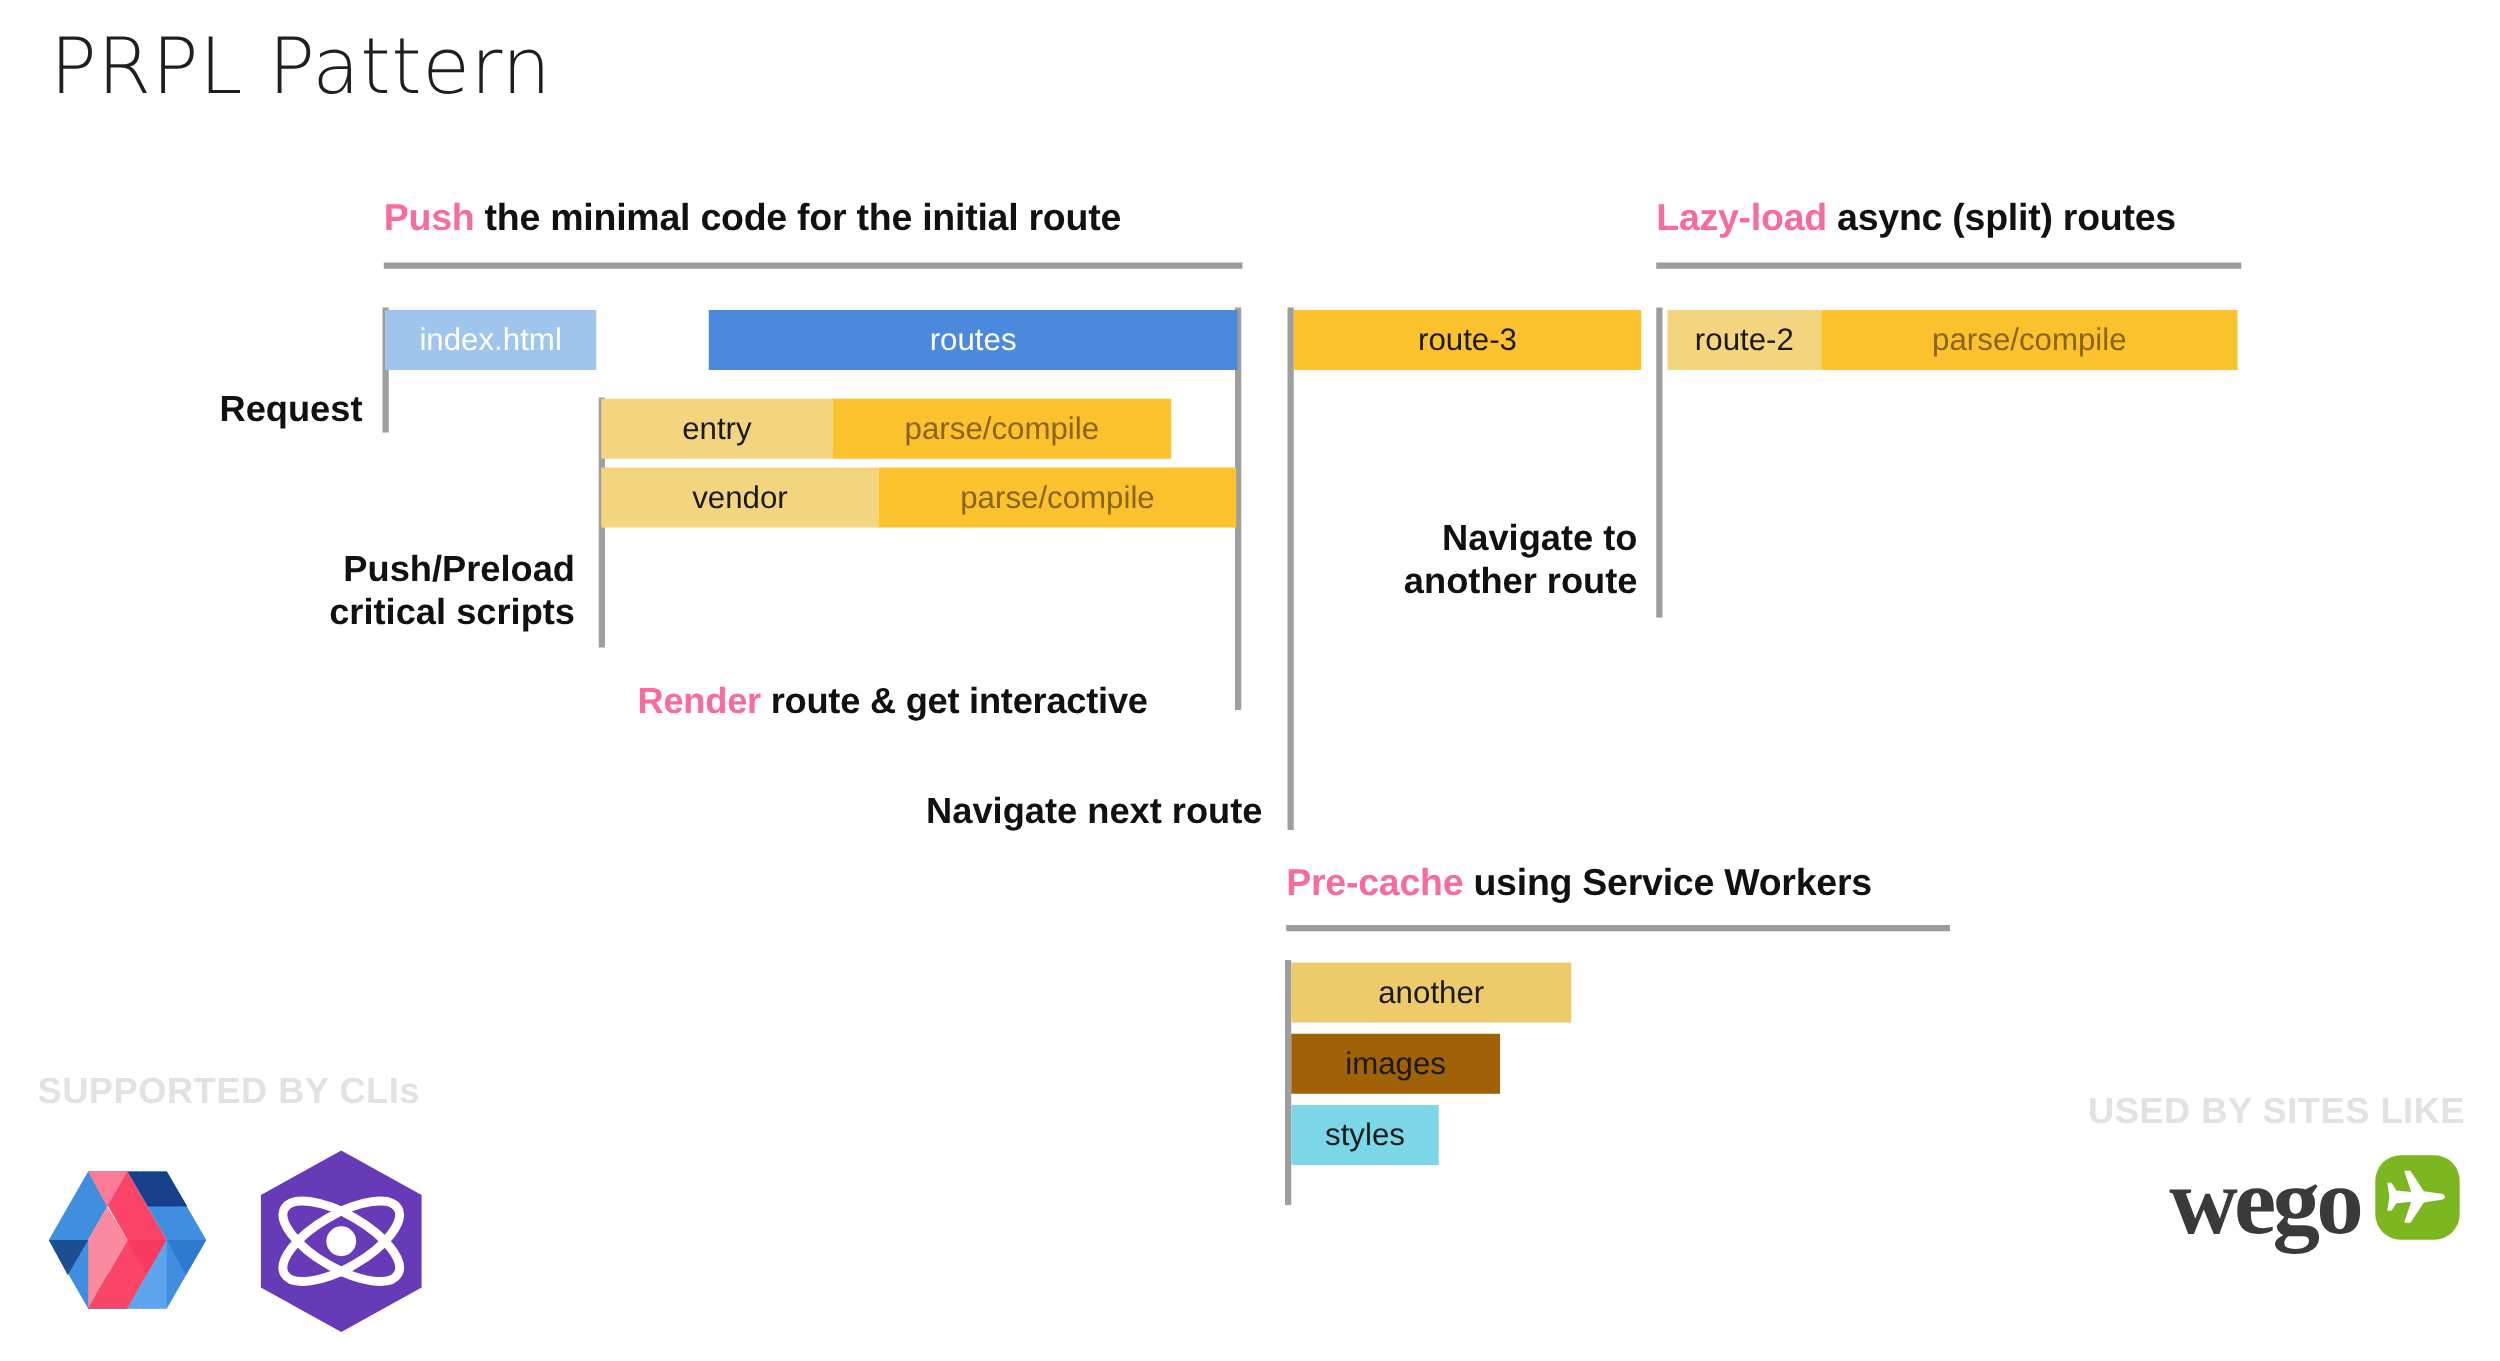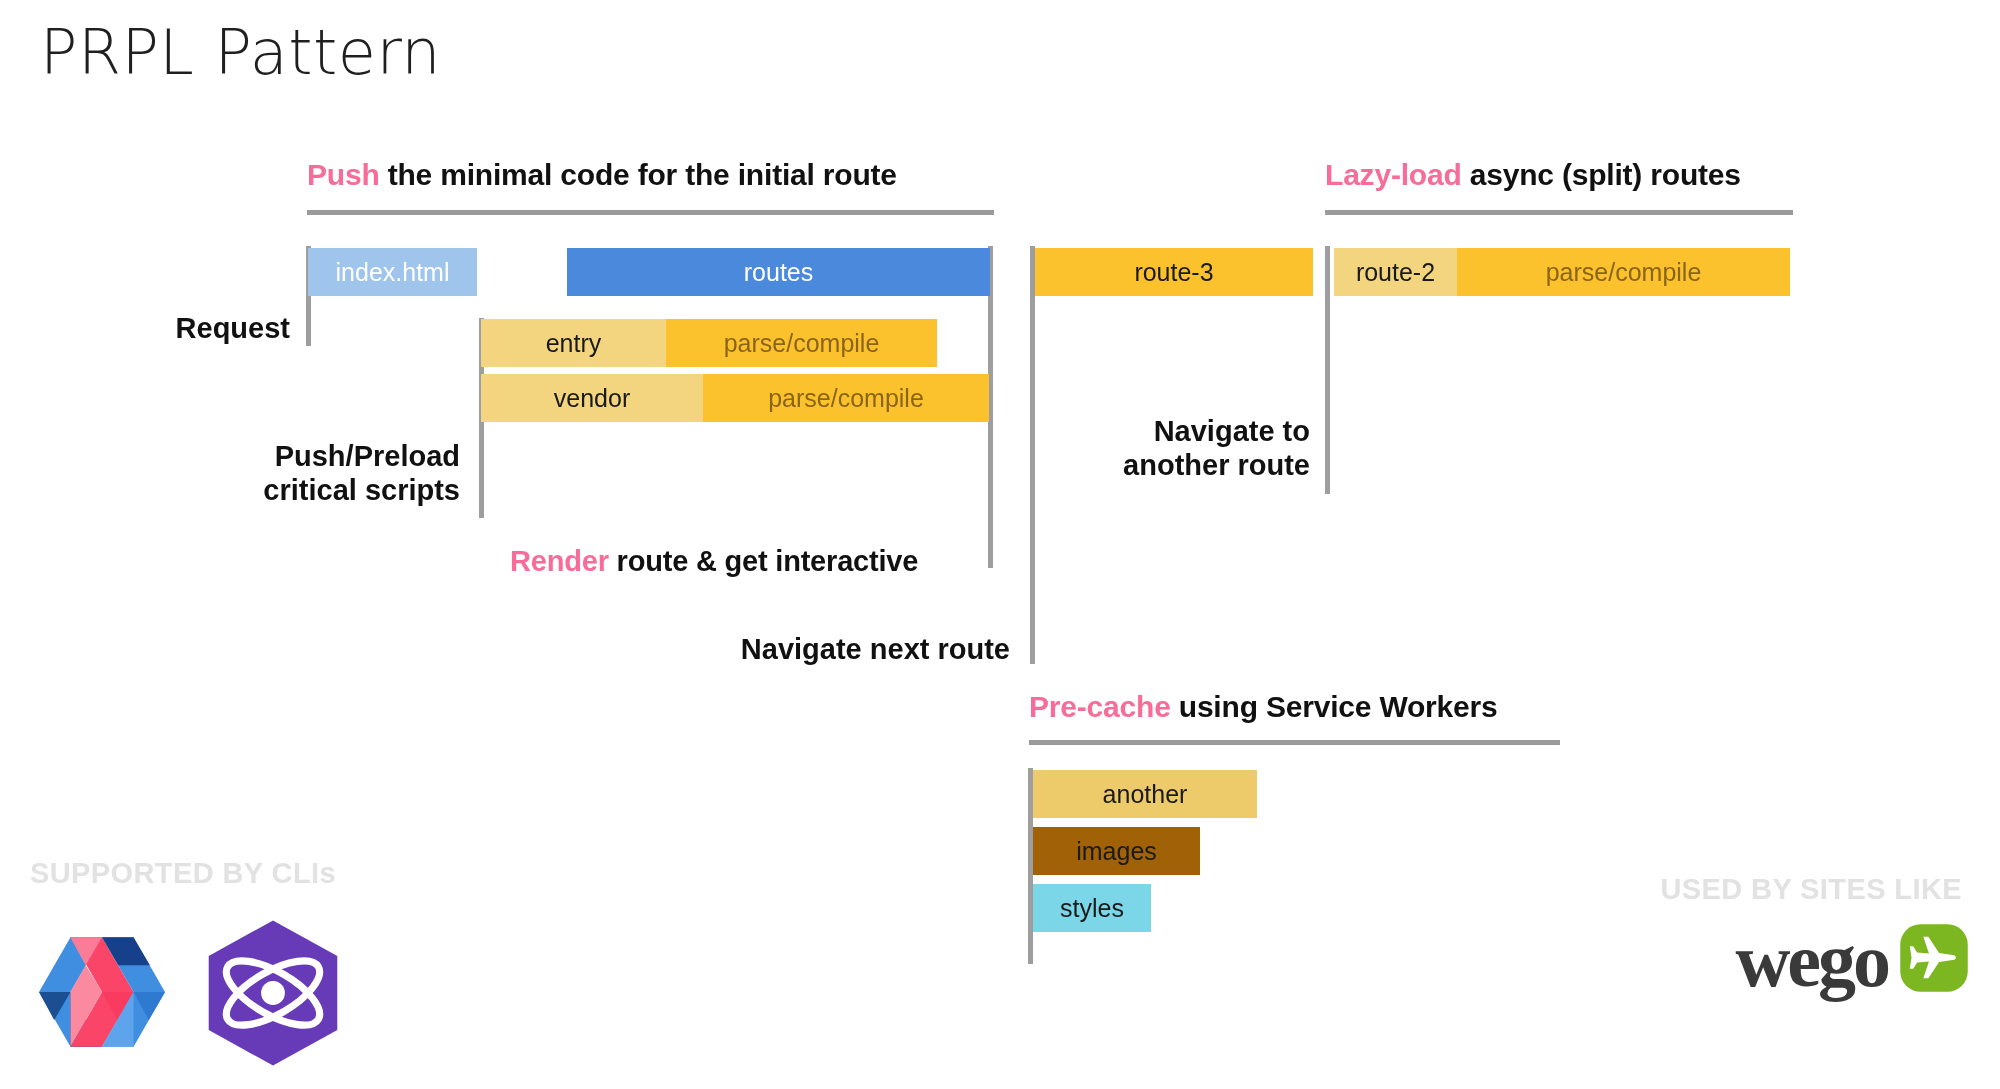--- a/index.html
+++ b/index.html
@@ -195,21 +195,21 @@
     <div class="seg c-green" style="width:100%;">images</div>
   </div>
 
   <div class="bar" style="left:1033px; top:884px; width:118px; height:48px;">
     <div class="seg c-cyan" style="width:100%;">styles</div>
   </div>
 
 
   <div class="footer-cap" style="left:30px; top:857px;">SUPPORTED BY CLIs</div>
 
-  <div class="footer-cap" style="right:38px; top:873px;">USED BY SITES LIKE</div>
+  <div class="footer-cap" style="right:28px; top:873px;">USED BY SITES LIKE</div>
 
   <div class="logo-wrap" style="left:32px; top:922px; width:140px; height:140px;">
     <svg width="140" height="140" viewBox="0 0 120 120" aria-hidden="true">
 
       <polygon points="6,60 33,13 60,13 33,60 60,107 33,107" fill="#3F8EE0"></polygon>
       <polygon points="33,13 60,13 46,37" fill="#7BB6F0"></polygon>
       <polygon points="33,107 60,107 46,83" fill="#7BB6F0"></polygon>
       <polygon points="6,60 33,60 19,84" fill="#1B4F91"></polygon>
       <polygon points="33,60 60,107 33,107" fill="#1B4F91"></polygon>
 

